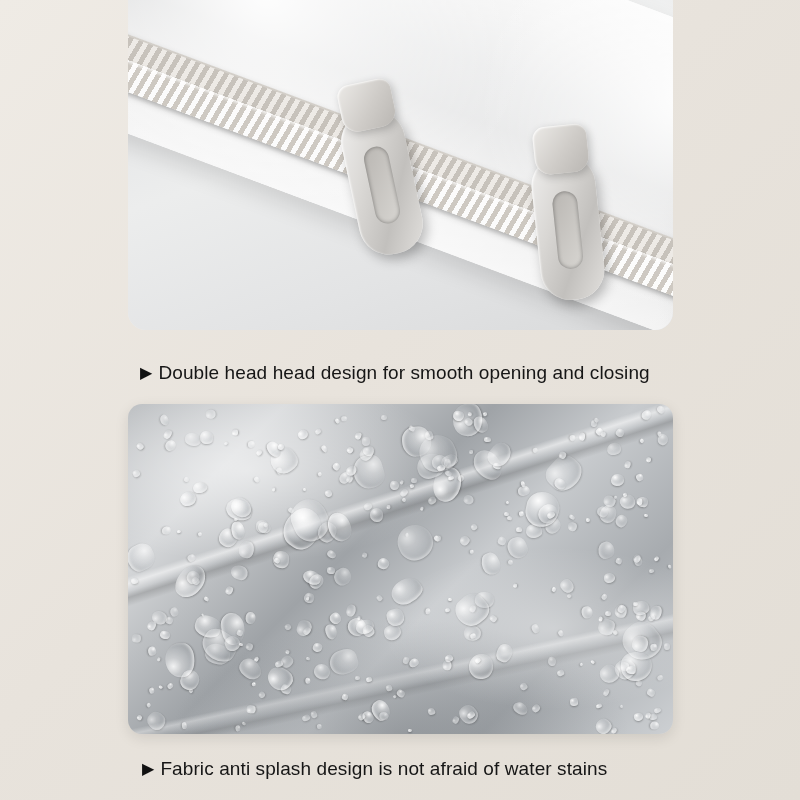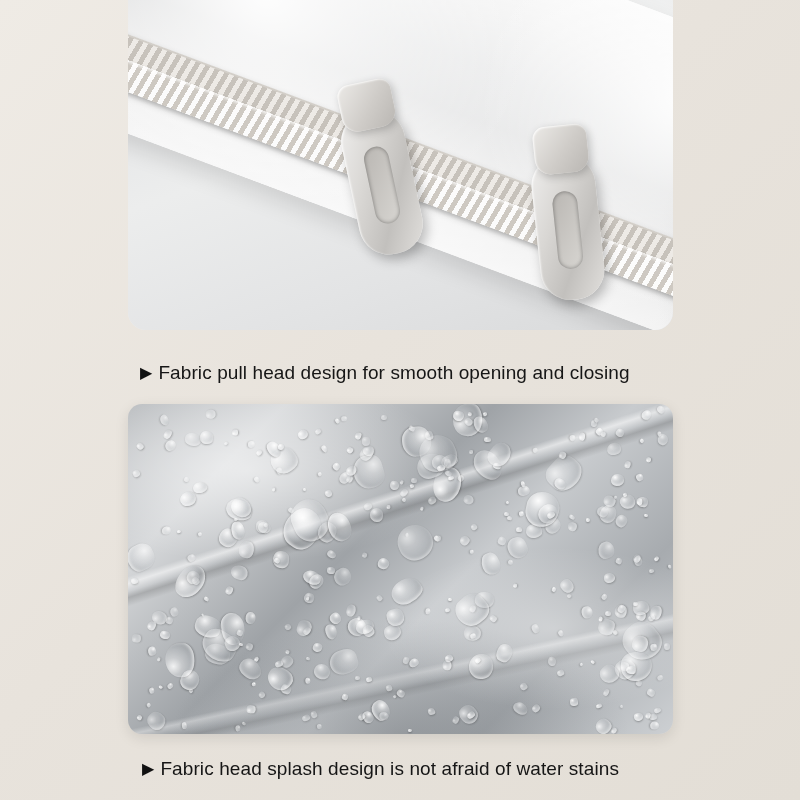--- a/index.html
+++ b/index.html
@@ -242,21 +242,21 @@
     <div class="pull" id="pull-left">
       <div class="slider"></div>
     </div>
     <div class="pull" id="pull-right">
       <div class="slider"></div>
     </div>
   </div>
 
   <div class="caption" id="caption-zipper">
     <span class="tri">▶</span>
-    <span>Fabric pull head design for smooth opening and closing</span>
+    <span>Double head head design for smooth opening and closing</span>
   </div>
 
   <div class="panel" id="panel-water">
     <div class="quilt"></div>
     <div class="sheen"></div>
     <div class="drops" id="drops">
         <div class="drop" style="width: 31.4px; height: 23.6px; left: 263px; top: 175px; border-radius: 57% 56% 62% 47% / 55% 61% 40% 56%; opacity: 0.8; transform: rotate(-28deg);"></div>
         <div class="drop" style="width: 5.6px; height: 5.6px; left: 103.7px; top: 26.1px; border-radius: 45% 58% 56% 49% / 61% 47% 45% 60%; opacity: 0.96; transform: rotate(-89deg);"></div>
         <div class="drop" style="width: 7.3px; height: 5.4px; left: 355.5px; top: 32.9px; border-radius: 44% 58% 46% 59% / 44% 61% 42% 46%; opacity: 0.9; transform: rotate(1deg);"></div>
         <div class="drop" style="width: 3.9px; height: 4.4px; left: 340.3px; top: 8.1px; border-radius: 58% 63% 56% 46% / 51% 49% 54% 50%; opacity: 0.97; transform: rotate(-86deg);"></div>
@@ -574,16 +574,16 @@
         <div class="drop" style="width: 3.2px; height: 2.4px; left: 73.1px; top: 209.8px; border-radius: 40% 51% 53% 54% / 56% 61% 50% 49%; opacity: 0.66; transform: rotate(51deg);"></div>
         <div class="drop" style="width: 8.1px; height: 8px; left: 369.8px; top: 132.5px; border-radius: 43% 61% 60% 59% / 56% 51% 52% 46%; opacity: 0.64; transform: rotate(21deg);"></div>
         <div class="drop" style="width: 3.5px; height: 2.6px; left: 540.4px; top: 160.6px; border-radius: 48% 55% 63% 45% / 59% 53% 50% 48%; opacity: 0.8; transform: rotate(62deg);"></div>
         <div class="drop" style="width: 8.7px; height: 7.7px; left: 505.7px; top: 308.6px; border-radius: 47% 59% 60% 57% / 45% 50% 54% 60%; opacity: 1; transform: rotate(-10deg);"></div>
         <div class="drop" style="width: 3.5px; height: 3.4px; left: 271.6px; top: 77.3px; border-radius: 51% 43% 59% 46% / 49% 55% 59% 53%; opacity: 0.66; transform: rotate(-65deg);"></div>
       </div>
   </div>
 
   <div class="caption" id="caption-fabric">
     <span class="tri">▶</span>
-    <span>Fabric head splash design is not afraid of water stains</span>
+    <span>Fabric anti splash design is not afraid of water stains</span>
   </div>
 
 </div>
 
 </body></html>

